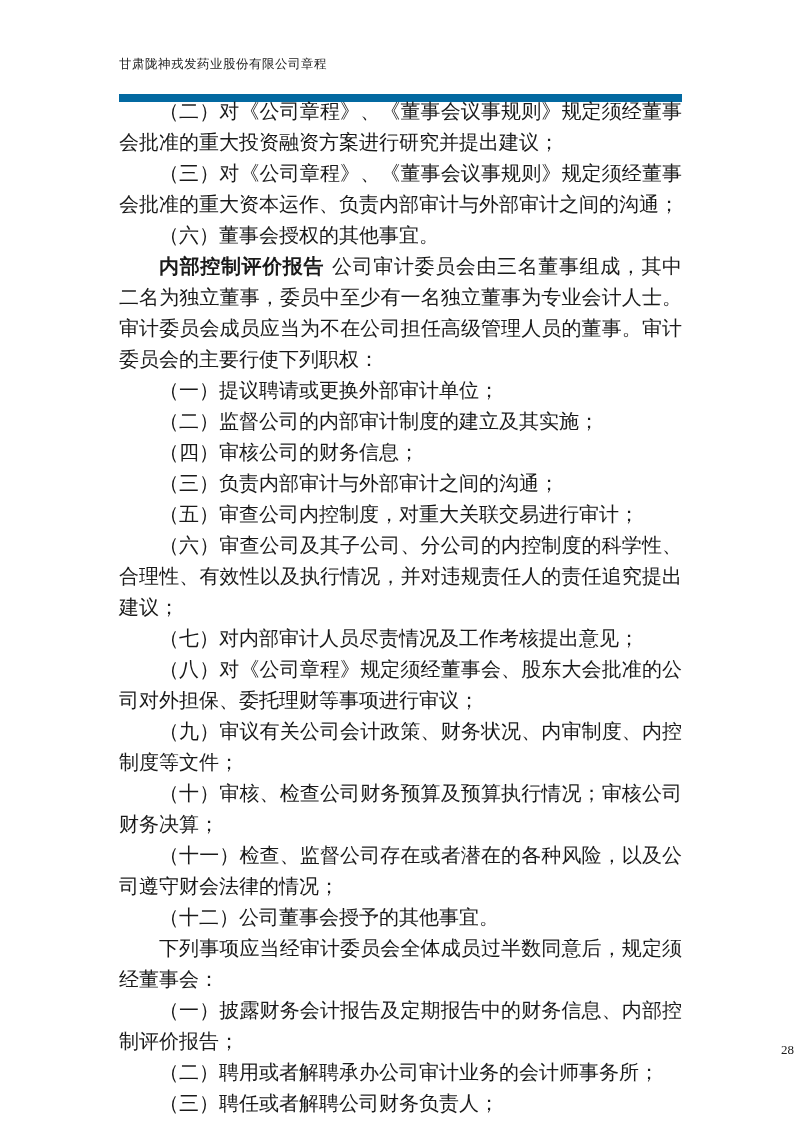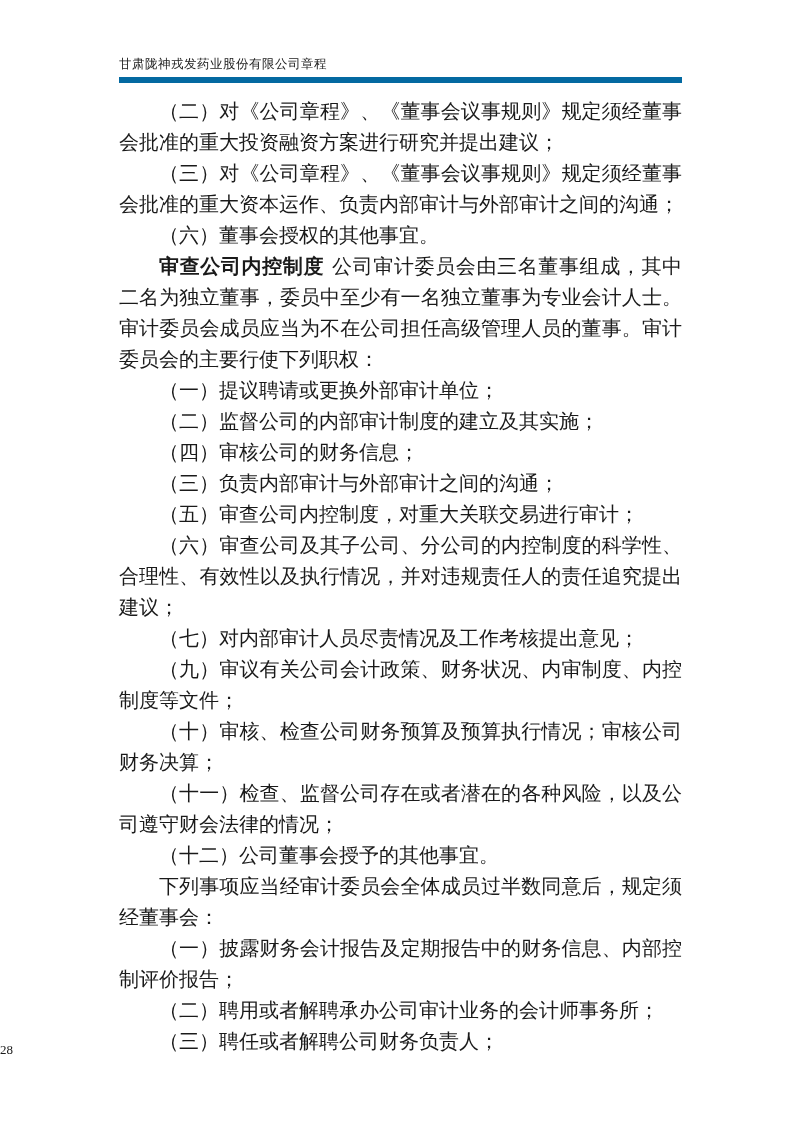--- a/index.html
+++ b/index.html
@@ -14,22 +14,22 @@
     background: #ffffff;
     overflow: hidden;
     font-family: "Liberation Serif", "DejaVu Serif", serif;
     color: #1a1a1a;
   }
   .header {
     position: absolute;
     left: 119px;
     top: 54px;
     width: 563px;
-    border-bottom: 6px solid #0369a1;
-    padding-bottom: 4px;
+    border-bottom: 8px solid #0369a1;
+    padding-bottom: 21px;
   }
   .header-title {
     font-size: 12.5px;
     letter-spacing: 0.5px;
     color: #222222;
     white-space: nowrap;
   }
   .doc-body {
     position: absolute;
     left: 119px;
@@ -47,47 +47,48 @@
   }
   .doc-body b.clause-no {
     font-weight: bold;
     margin-right: 0.4em;
   }
   .footer {
     position: absolute;
     left: 0;
     top: 1040px;
     width: 794px;
-    text-align: left;
+    text-align: right;
   }
   .page-number {
     font-size: 13px;
     color: #1a1a1a;
   }
 </style>
 </head>
 <body>
 
 <div class="page">
   <div class="header">
     <span class="header-title">甘肃陇神戎发药业股份有限公司章程</span>
   </div>
 
   <div class="doc-body">
       <p>（二）对《公司章程》、《董事会议事规则》规定须经董事会批准的重大投资融资方案进行研究并提出建议；</p>
       <p>（三）对《公司章程》、《董事会议事规则》规定须经董事会批准的重大资本运作、负责内部审计与外部审计之间的沟通；</p>
       <p>（六）董事会授权的其他事宜。</p>
-      <p><b class="clause-no">审查公司内控制度</b>公司审计委员会由三名董事组成，其中二名为独立董事，委员中至少有一名独立董事为专业会计人士。审计委员会成员应当为不在公司担任高级管理人员的董事。审计委员会的主要行使下列职权：</p>
+      <p><b class="clause-no">内部控制评价报告</b>公司审计委员会由三名董事组成，其中二名为独立董事，委员中至少有一名独立董事为专业会计人士。审计委员会成员应当为不在公司担任高级管理人员的董事。审计委员会的主要行使下列职权：</p>
       <p>（一）提议聘请或更换外部审计单位；</p>
       <p>（二）监督公司的内部审计制度的建立及其实施；</p>
       <p>（四）审核公司的财务信息；</p>
       <p>（三）负责内部审计与外部审计之间的沟通；</p>
       <p>（五）审查公司内控制度，对重大关联交易进行审计；</p>
       <p>（六）审查公司及其子公司、分公司的内控制度的科学性、合理性、有效性以及执行情况，并对违规责任人的责任追究提出建议；</p>
       <p>（七）对内部审计人员尽责情况及工作考核提出意见；</p>
+      <p>（八）对《公司章程》规定须经董事会、股东大会批准的公司对外担保、委托理财等事项进行审议；</p>
       <p>（九）审议有关公司会计政策、财务状况、内审制度、内控制度等文件；</p>
       <p>（十）审核、检查公司财务预算及预算执行情况；审核公司财务决算；</p>
       <p>（十一）检查、监督公司存在或者潜在的各种风险，以及公司遵守财会法律的情况；</p>
       <p>（十二）公司董事会授予的其他事宜。</p>
       <p>下列事项应当经审计委员会全体成员过半数同意后，规定须经董事会：</p>
       <p>（一）披露财务会计报告及定期报告中的财务信息、内部控制评价报告；</p>
       <p>（二）聘用或者解聘承办公司审计业务的会计师事务所；</p>
       <p>（三）聘任或者解聘公司财务负责人；</p>
     </div>
 

